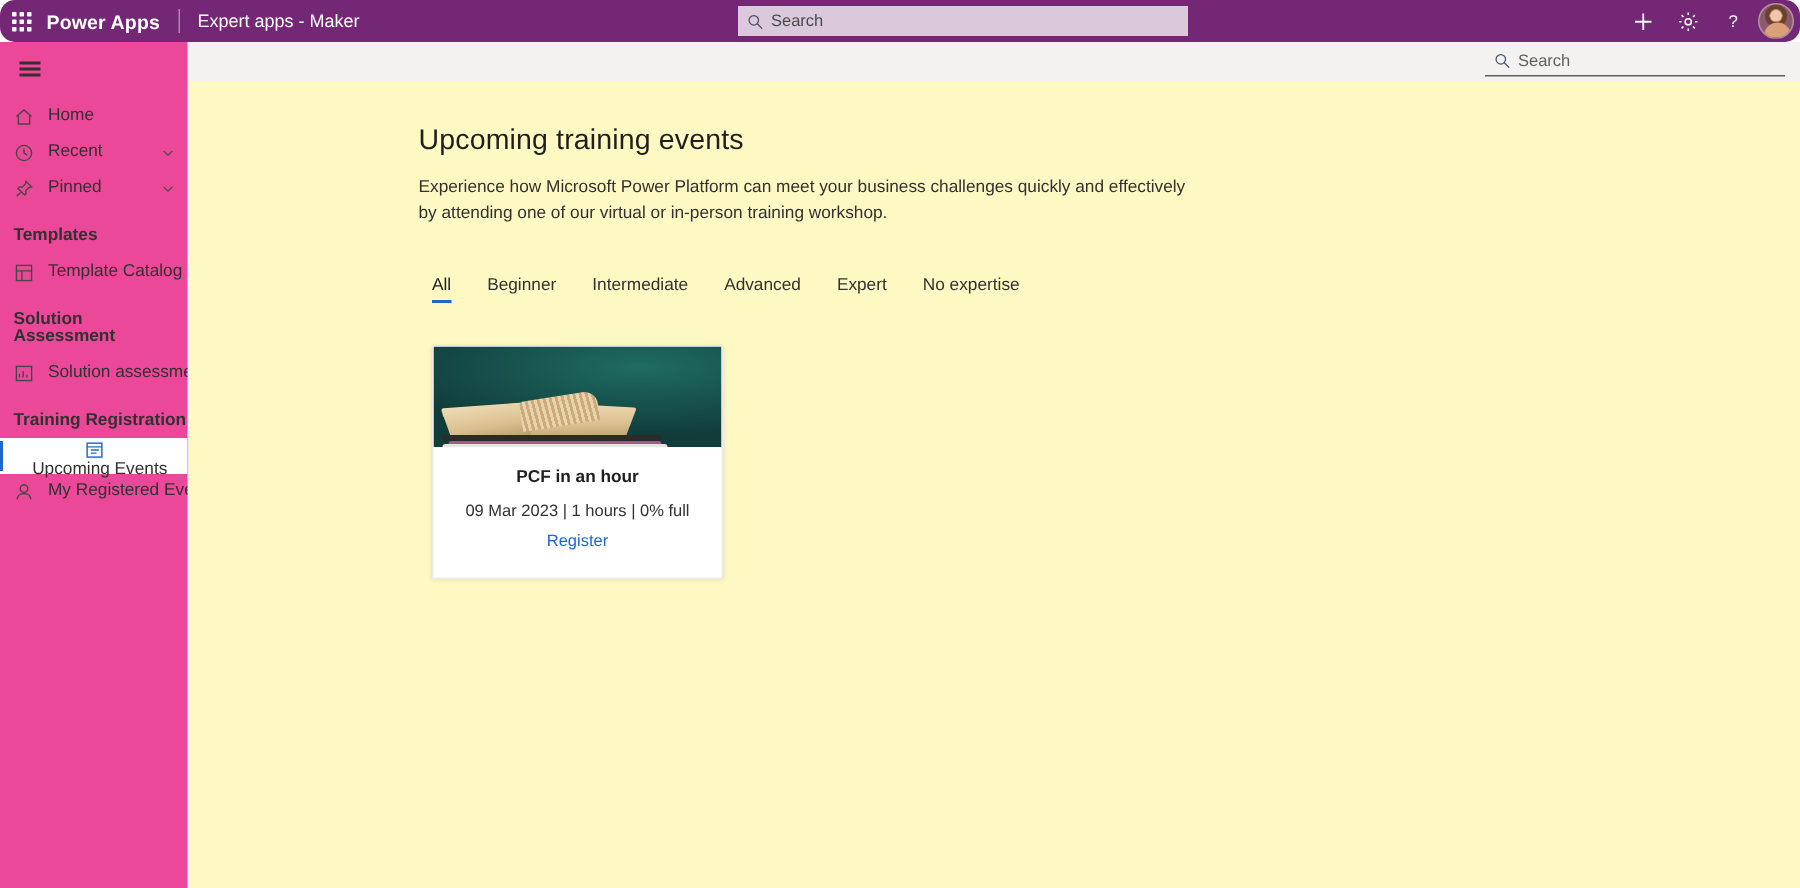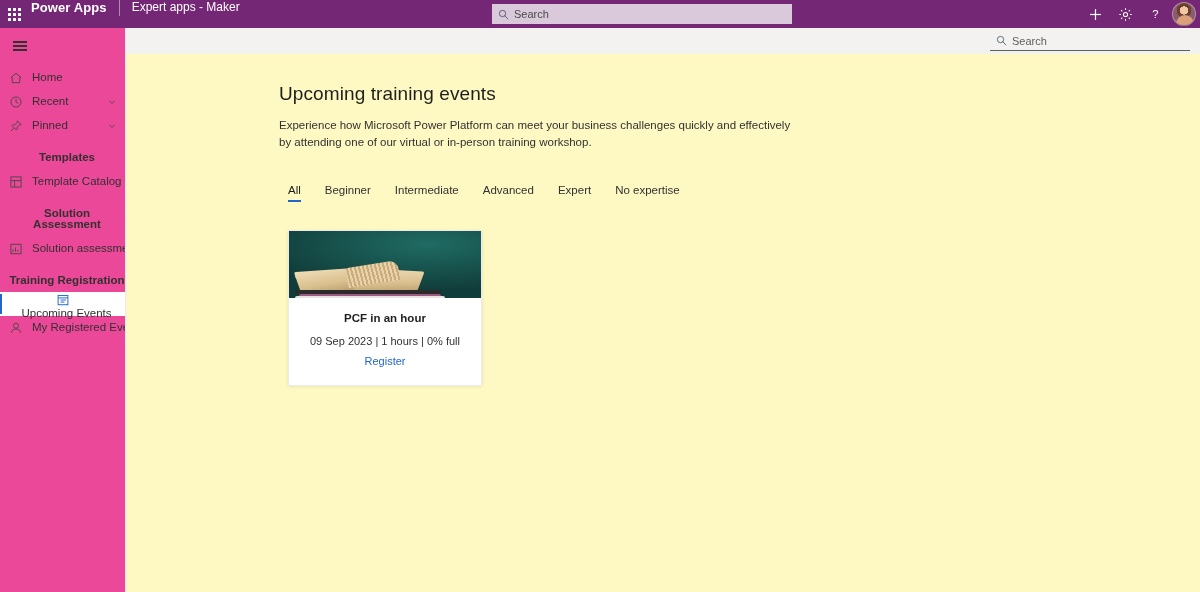--- a/index.html
+++ b/index.html
@@ -7,23 +7,24 @@
     width: 1200px; height: 592px;
     font-family: "Liberation Sans", sans-serif;
     background: #ffffff;
     overflow: hidden;
   }
 
   
   .suitebar {
     height: 28px; width: 1200px;
     background: #742774;
-    display: flex; 
+    display: flex; align-items: center;
     position: relative;
     color: #ffffff;
+    border-radius: 10px;
   }
   .waffle {
     width: 28px; height: 28px;
     display: flex; align-items: center; justify-content: center;
     cursor: pointer;
   }
   .waffle-grid {
     display: grid;
     grid-template-columns: repeat(3, 3px);
     grid-template-rows: repeat(3, 3px);
@@ -123,21 +124,20 @@
     color: #484644;
   }
   .navitem.selected .navicon { color: #2266cc; }
   .navlabel { font-size: 11.5px; white-space: nowrap; line-height: 1; }
   .chev { margin-left: auto; margin-right: 8px; display: flex; align-items: center; color: #484644; }
 
   .navgroup {
     font-size: 11.5px; font-weight: bold; color: #323130;
     padding: 0 0 0 9px; margin: 14px 0 6px 0;
     line-height: 1;
-    text-align: center;
   }
 
   
   .main { flex: 1; height: 564px; display: flex; flex-direction: column; background: #ffffff; }
 
   .commandbar {
     height: 26px; background: #f3f2f1;
     display: flex; align-items: center; justify-content: flex-end;
     padding-right: 10px;
     flex: 0 0 26px;
@@ -423,21 +423,21 @@
               <div class="pgL"></div>
               <div class="pgR"></div>
               <div class="fan"></div>
               <div class="spineA"></div>
               <div class="spineB"></div>
               <div class="spineC"></div>
             </div>
           </div>
           <div class="card-body">
             <div class="card-title">PCF in an hour</div>
-            <div class="card-meta">09 Sep 2023 | 1 hours | 0% full</div>
+            <div class="card-meta">09 Mar 2023 | 1 hours | 0% full</div>
             <a class="card-link">Register</a>
           </div>
         </div>
       </div>
 
     </div>
   </div>
 </div>
 
 </body></html>

